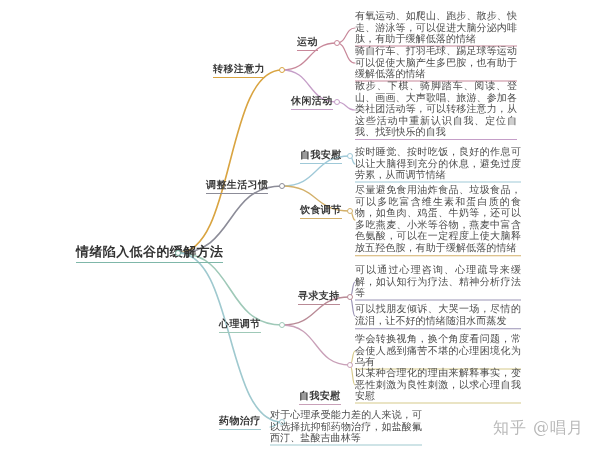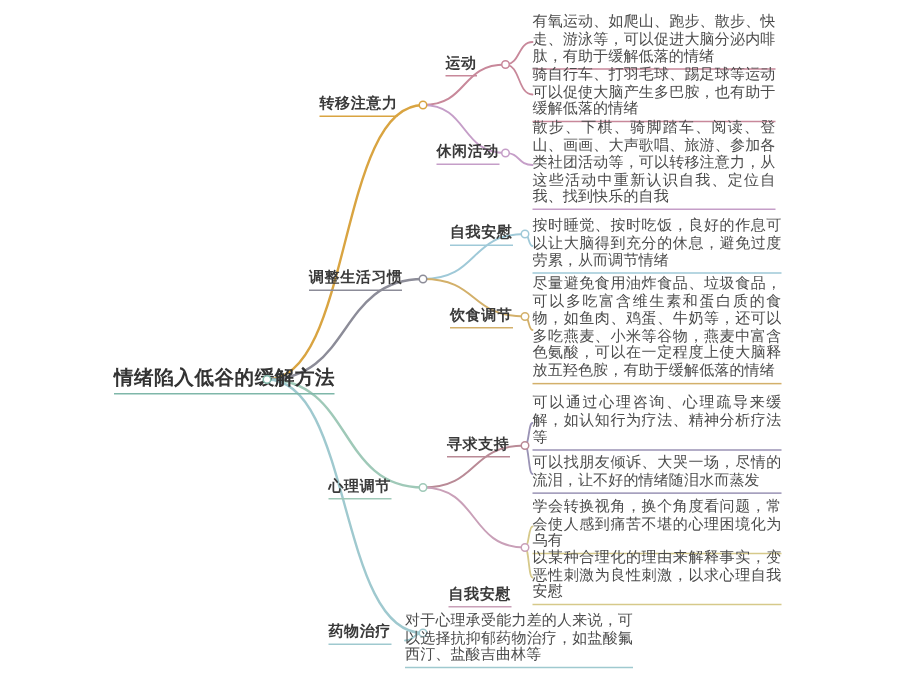--- a/index.html
+++ b/index.html
@@ -111,13 +111,14 @@
       <div class="leaf" style="left: 355px; top: 282px; width: 166px; border-bottom: 1.1px solid rgb(154, 147, 181);">可以通过心理咨询、心理疏导来缓解，如认知行为疗法、精神分析疗法等</div>
       <div class="leaf" style="left: 355px; top: 316px; width: 166px; border-bottom: 1.1px solid rgb(154, 147, 181);">可以找朋友倾诉、大哭一场，尽情的流泪，让不好的情绪随泪水而蒸发</div>
       <div class="node l3" style="left: 299px; top: 365px; border-bottom-color: rgb(201, 160, 184); margin-top: 32px;">自我安慰</div>
       <div class="dot" style="left: 350px; top: 365px; border: 1.3px solid rgb(201, 160, 184);"></div>
       <div class="leaf" style="left: 355px; top: 351px; width: 166px; border-bottom: 1.1px solid rgb(214, 201, 138);">学会转换视角，换个角度看问题，常会使人感到痛苦不堪的心理困境化为乌有</div>
       <div class="leaf" style="left: 355px; top: 385px; width: 166px; border-bottom: 1.1px solid rgb(214, 201, 138);">以某种合理化的理由来解释事实，变恶性刺激为良性刺激，以求心理自我安慰</div>
       <div class="node l2" style="left: 219px; top: 422px; border-bottom-color: rgb(159, 201, 207);">药物治疗</div>
       <div class="dot" style="left: 282px; top: 422px; border: 1.3px solid rgb(159, 201, 207);"></div>
       <div class="leaf" style="left: 270px; top: 427px; width: 152px; border-bottom: 1.1px solid rgb(159, 201, 207);">对于心理承受能力差的人来说，可以选择抗抑郁药物治疗，如盐酸氟西汀、盐酸吉曲林等</div>
     </div>
+  <div class="watermark">知乎 @唱月</div>
 </div>
 
 </body></html>

